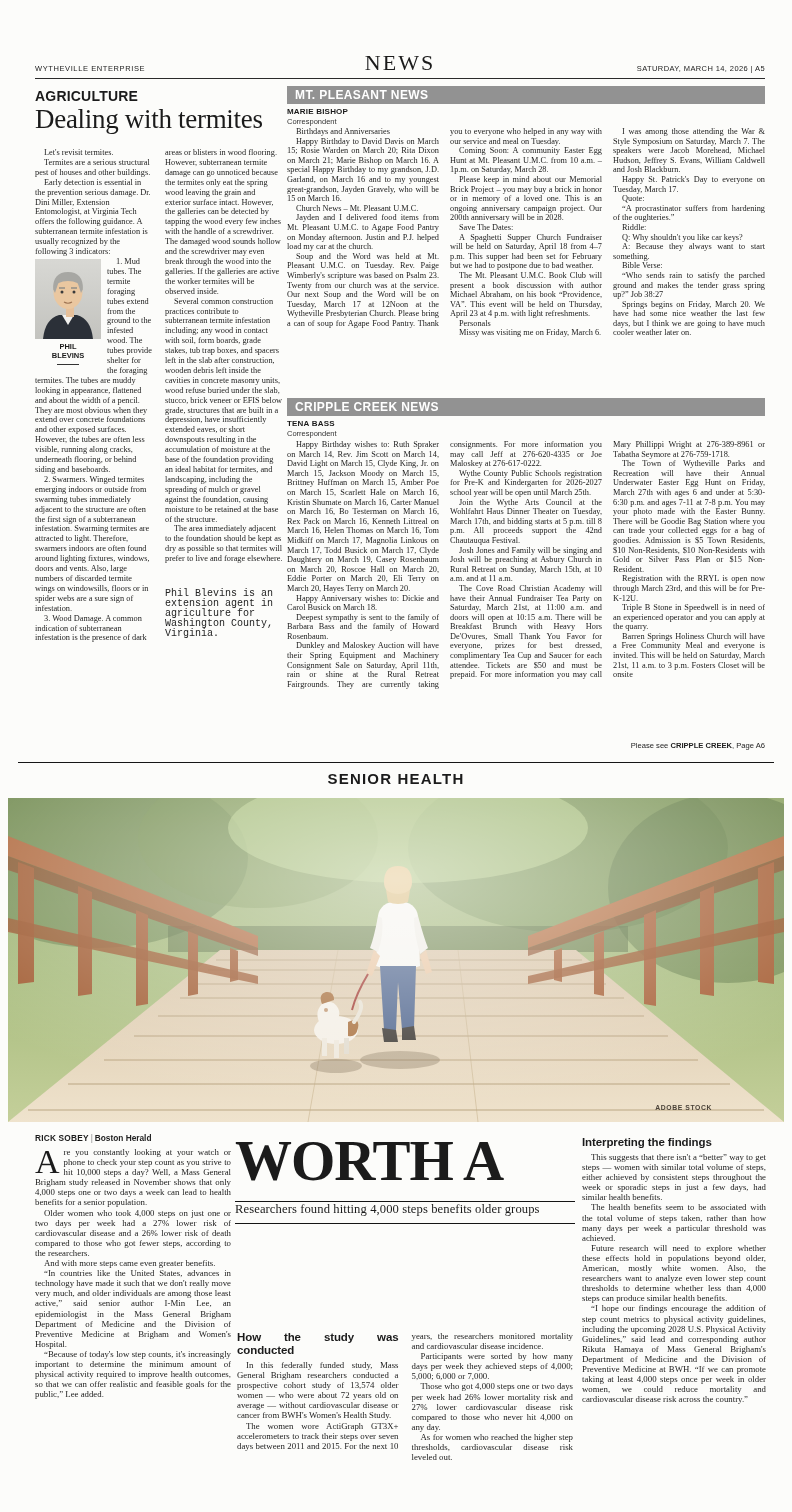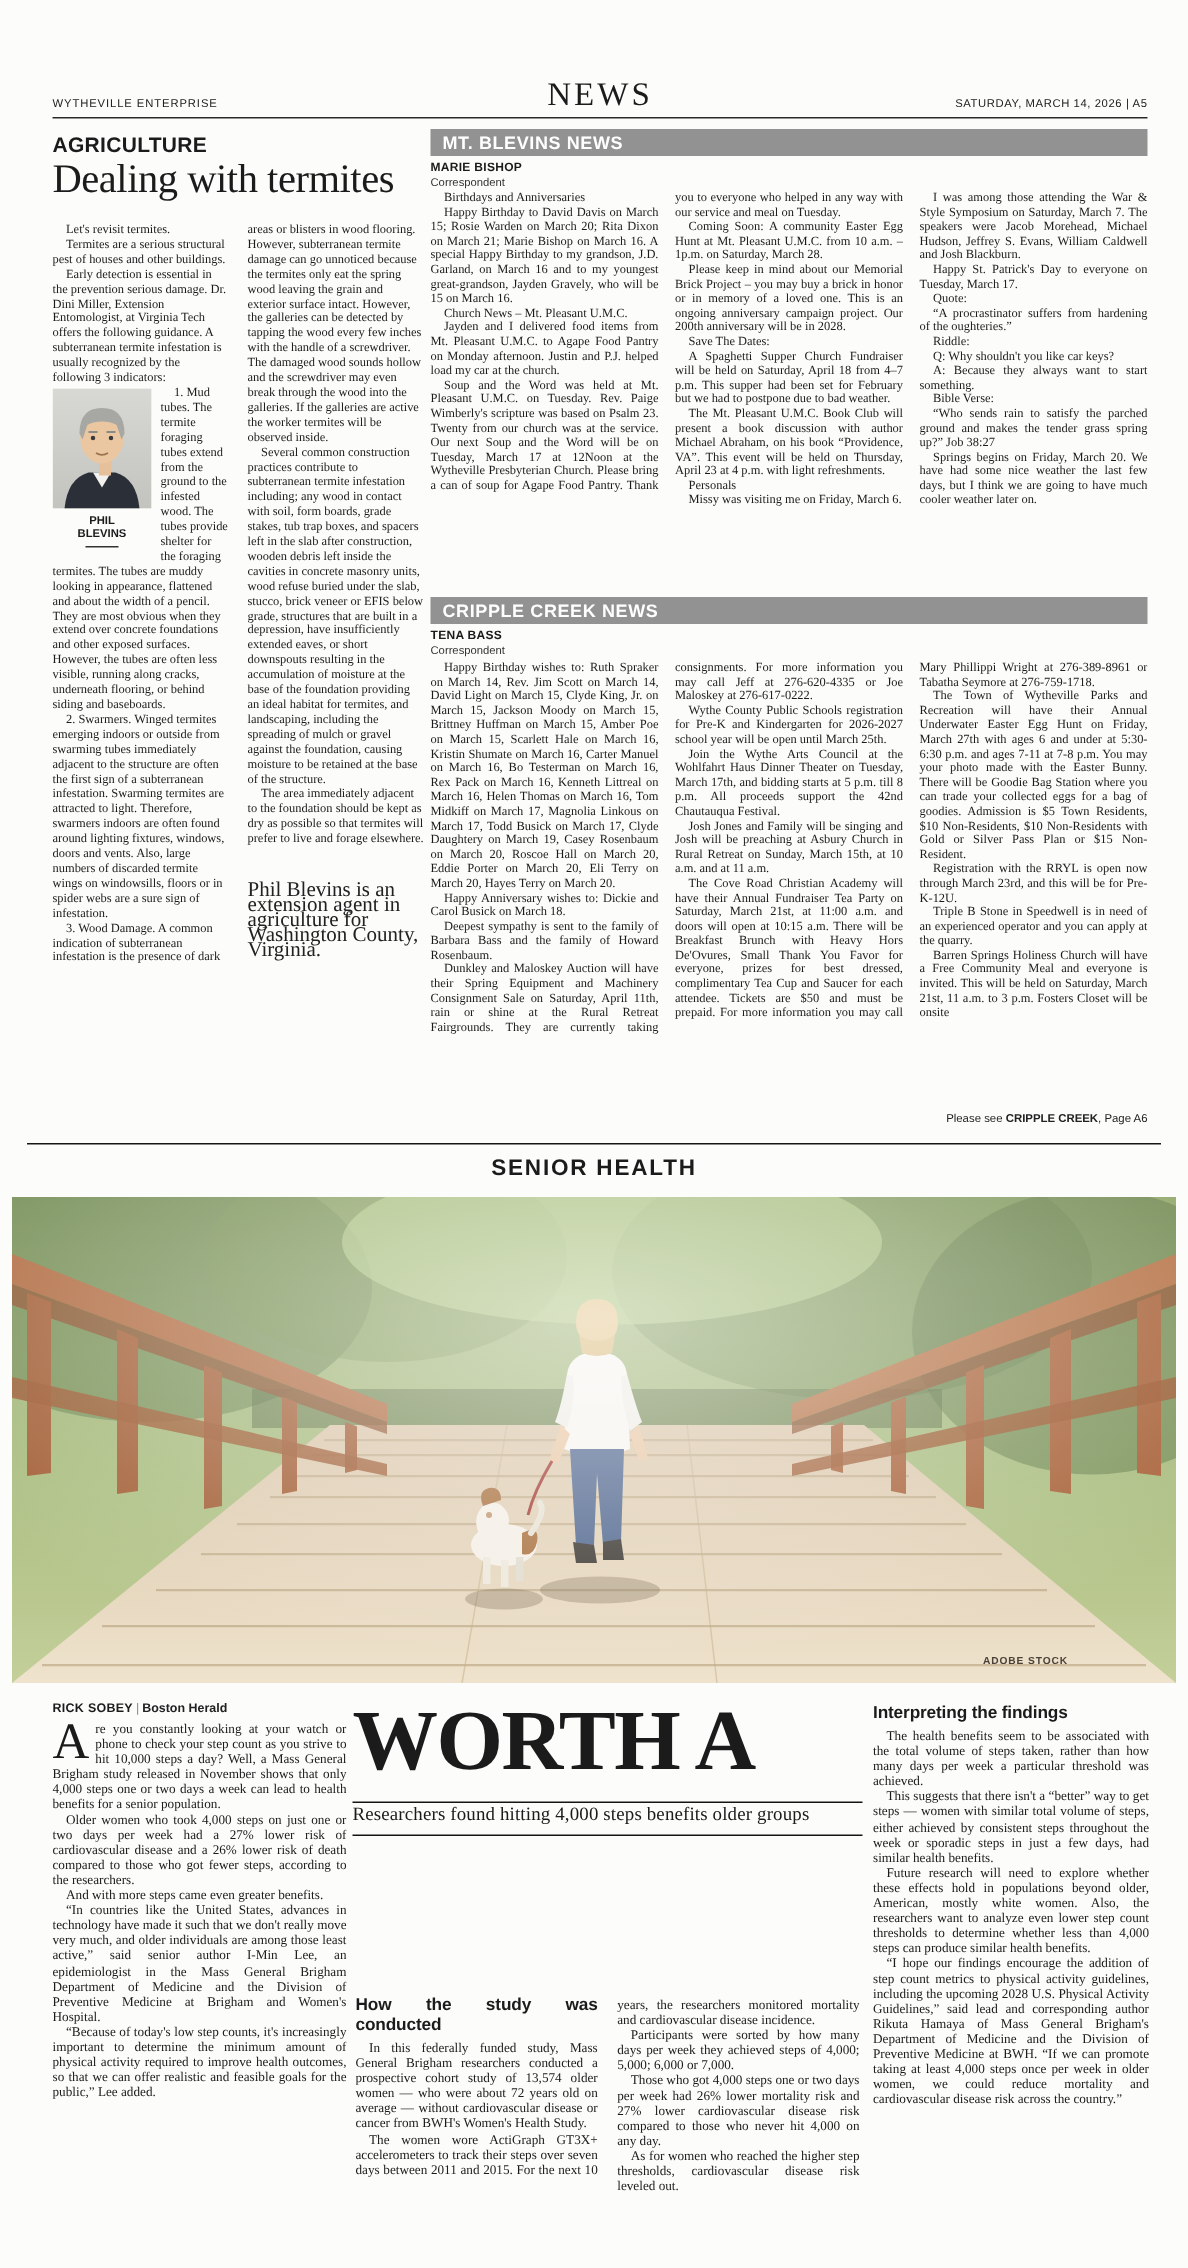--- a/index.html
+++ b/index.html
@@ -23,21 +23,21 @@
           font-size:14px;font-weight:bold;letter-spacing:.2px;}
   .ag-headline{position:absolute;left:35px;top:104px;font-size:27px;font-weight:normal;
                font-family:"Liberation Serif",serif;letter-spacing:-.3px;}
   .termite-cols{position:absolute;left:35px;top:148px;width:248px;height:596px;
                 column-count:2;column-gap:12px;overflow:hidden;}
   figure.phil{float:left;width:66px;margin:2px 6px 1px 0;}
   figure.phil svg{display:block;width:66px;height:80px;}
   figure.phil figcaption{font-family:"Liberation Sans",sans-serif;font-weight:bold;
        font-size:7.5px;line-height:9px;text-align:center;width:44px;margin:3px auto 0;}
   .phil-rule{width:22px;border-bottom:1px solid #333;margin:4px auto 2px;}
-  .tagline p{font-family:Liberation Serif, serif;font-size:14px;line-height:10px;
+  .tagline p{font-family:Liberation Mono, monospace;font-size:10px;line-height:10px;
              text-indent:0;margin-top:25px;color:#222;}
   
   .banner{position:absolute;width:478px;height:18px;background:#929292;color:#fff;
           font-family:"Liberation Sans",sans-serif;font-weight:bold;font-size:12px;
           line-height:18px;padding-left:8px;box-sizing:border-box;letter-spacing:.4px;}
   .byline{position:absolute;font-family:"Liberation Sans",sans-serif;}
   .byline .name{font-size:8px;font-weight:bold;letter-spacing:.2px;}
   .byline .role{font-size:7.5px;color:#333;margin-top:1px;}
   .mp-cols{position:absolute;left:287px;top:127px;width:478px;height:263px;
            column-count:3;column-gap:11px;overflow:hidden;}
@@ -128,21 +128,21 @@
         <p class="para">2. Swarmers. Winged termites emerging indoors or outside from swarming tubes immediately adjacent to the structure are often the first sign of a subterranean infestation. Swarming termites are attracted to light. Therefore, swarmers indoors are often found around lighting fixtures, windows, doors and vents. Also, large numbers of discarded termite wings on windowsills, floors or in spider webs are a sure sign of infestation.</p>
         <p class="para">3. Wood Damage. A common indication of subterranean infestation is the presence of dark areas or blisters in wood flooring. However, subterranean termite damage can go unnoticed because the termites only eat the spring wood leaving the grain and exterior surface intact. However, the galleries can be detected by tapping the wood every few inches with the handle of a screwdriver. The damaged wood sounds hollow and the screwdriver may even break through the wood into the galleries. If the galleries are active the worker termites will be observed inside.</p>
         <p class="para">Several common construction practices contribute to subterranean termite infestation including; any wood in contact with soil, form boards, grade stakes, tub trap boxes, and spacers left in the slab after construction, wooden debris left inside the cavities in concrete masonry units, wood refuse buried under the slab, stucco, brick veneer or EFIS below grade, structures that are built in a depression, have insufficiently extended eaves, or short downspouts resulting in the accumulation of moisture at the base of the foundation providing an ideal habitat for termites, and landscaping, including the spreading of mulch or gravel against the foundation, causing moisture to be retained at the base of the structure.</p>
         <p class="para">The area immediately adjacent to the foundation should be kept as dry as possible so that termites will prefer to live and forage elsewhere.</p>
       </div>
     <div class="tagline">
       <p class="para">Phil Blevins is an extension agent in agriculture for Washington County, Virginia.</p>
     </div>
   </div>
 
-  <div class="banner" style="left:287px;top:86px;">MT. BLEVINS NEWS</div>
+  <div class="banner" style="left:287px;top:86px;">MT. PLEASANT NEWS</div>
   <div class="byline" style="left:287px;top:107px;">
     <div class="name">MARIE BISHOP</div>
     <div class="role">Correspondent</div>
   </div>
   <div class="mp-cols news-body">
       <p class="para">Birthdays and Anniversaries</p>
       <p class="para">Happy Birthday to David Davis on March 15; Rosie Warden on March 20; Rita Dixon on March 21; Marie Bishop on March 16. A special Happy Birthday to my grandson, J.D. Garland, on March 16 and to my youngest great-grandson, Jayden Gravely, who will be 15 on March 16.</p>
       <p class="para">Church News – Mt. Pleasant U.M.C.</p>
       <p class="para">Jayden and I delivered food items from Mt. Pleasant U.M.C. to Agape Food Pantry on Monday afternoon. Justin and P.J. helped load my car at the church.</p>
       <p class="para">Soup and the Word was held at Mt. Pleasant U.M.C. on Tuesday. Rev. Paige Wimberly's scripture was based on Psalm 23. Twenty from our church was at the service. Our next Soup and the Word will be on Tuesday, March 17 at 12Noon at the Wytheville Presbyterian Church. Please bring a can of soup for Agape Food Pantry. Thank you to everyone who helped in any way with our service and meal on Tuesday.</p>
@@ -316,20 +316,20 @@
         <p class="para">The women wore ActiGraph GT3X+ accelerometers to track their steps over seven days between 2011 and 2015. For the next 10 years, the researchers monitored mortality and cardiovascular disease incidence.</p>
         <p class="para">Participants were sorted by how many days per week they achieved steps of 4,000; 5,000; 6,000 or 7,000.</p>
         <p class="para">Those who got 4,000 steps one or two days per week had 26% lower mortality risk and 27% lower cardiovascular disease risk compared to those who never hit 4,000 on any day.</p>
         <p class="para">As for women who reached the higher step thresholds, cardiovascular disease risk leveled out.</p>
       </div>
   </div>
 
   <div class="findings">
     <h3 class="sec-head">Interpreting the findings</h3>
     <div>
+        <p class="para">This suggests that there isn't a “better” way to get steps — women with similar total volume of steps, either achieved by consistent steps throughout the week or sporadic steps in just a few days, had similar health benefits.</p>
         <p class="para">The health benefits seem to be associated with the total volume of steps taken, rather than how many days per week a particular threshold was achieved.</p>
-        <p class="para">This suggests that there isn't a “better” way to get steps — women with similar total volume of steps, either achieved by consistent steps throughout the week or sporadic steps in just a few days, had similar health benefits.</p>
         <p class="para">Future research will need to explore whether these effects hold in populations beyond older, American, mostly white women. Also, the researchers want to analyze even lower step count thresholds to determine whether less than 4,000 steps can produce similar health benefits.</p>
         <p class="para">“I hope our findings encourage the addition of step count metrics to physical activity guidelines, including the upcoming 2028 U.S. Physical Activity Guidelines,” said lead and corresponding author Rikuta Hamaya of Mass General Brigham's Department of Medicine and the Division of Preventive Medicine at BWH. “If we can promote taking at least 4,000 steps once per week in older women, we could reduce mortality and cardiovascular disease risk across the country.”</p>
       </div>
   </div>
 
 </div>
 
 </body></html>

